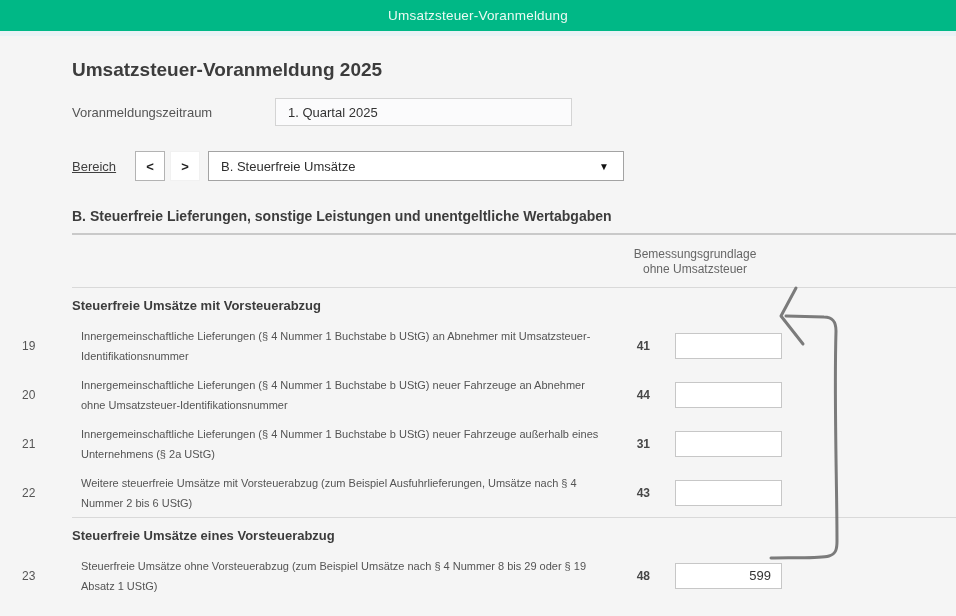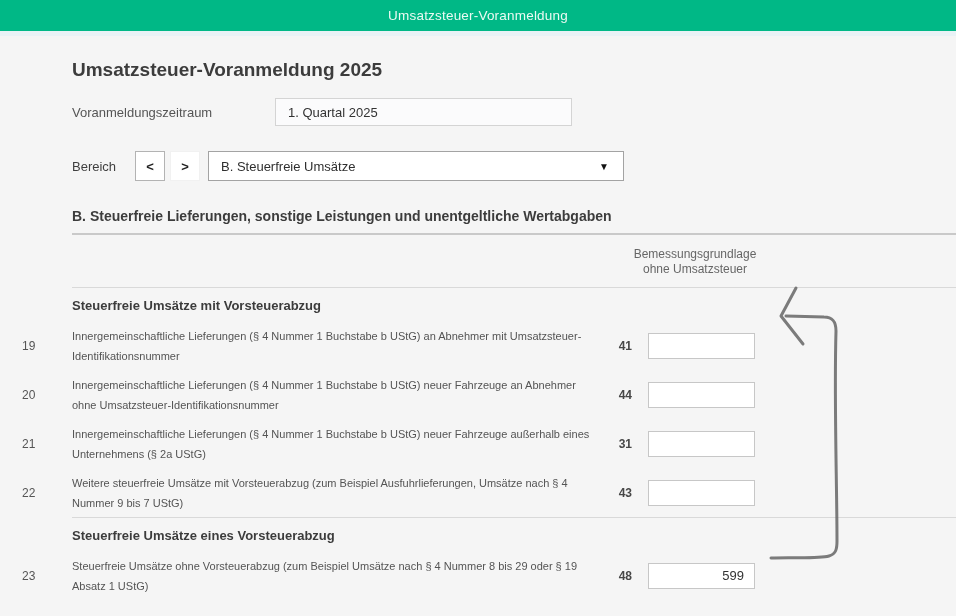--- a/index.html
+++ b/index.html
@@ -29,21 +29,21 @@
   .period-row { margin: 17px 0 0 72px; display: flex; align-items: center; }
   .field-label { width: 203px; font-size: 13px; color: #555; }
   .period-input {
     width: 297px; height: 28px; background: #fbfbfc;
     border: 1px solid #d4d4d4; font-size: 13px; color: #333;
     padding: 0 12px; font-family: "Liberation Sans", sans-serif;
   }
 
   
   .bereich-row { margin: 25px 0 0 72px; display: flex; align-items: center; }
-  .bereich-label { width: 63px; font-size: 13px; color: #3f3f3f; }
+  .bereich-label { width: 63px; font-size: 13px; color: #3f3f3f; text-decoration: underline; }
   .nav-btn {
     width: 30px; height: 30px; display: flex; align-items: center; justify-content: center;
     background: #ffffff; cursor: pointer; font-size: 13px; color: #222;
     font-weight: bold;
   }
   .nav-btn.prev { border: 1px solid #b3b3b3; }
   .nav-btn.next { border: 1px solid #f1f1f1; margin-left: 5px; }
   .select-box {
     margin-left: 8px; width: 416px; height: 30px; background: #fff;
     border: 1px solid #a3a3a3; display: flex; align-items: center;
@@ -62,21 +62,21 @@
     font-size: 12px; color: #666; line-height: 14.5px;
   }
 
   .form-body { margin-top: 11px; }
   .group { margin-left: 72px; border-top: 1px solid #d9d9d9; }
   .group-heading {
     padding: 10px 0 8px 0; font-size: 13px; font-weight: bold; color: #3c3c3c;
   }
   .form-row {
     display: flex; align-items: center; margin-left: -72px;
-    min-height: 49px; padding: 2px 0;
+    min-height: 49px; padding: 2px 0; gap: 9px;
   }
   .row-num { width: 72px; padding-left: 22px; font-size: 12px; color: #555; }
   .row-desc { width: 523px; font-size: 11px; line-height: 20px; color: #545454; }
   .row-code {
     width: 37px; text-align: right; font-size: 12px; font-weight: bold; color: #474747;
   }
   .amount-input {
     margin-left: 16px; width: 107px; height: 26px; background: #fff;
     border: 1px solid #c7c7c7; text-align: right; padding: 0 10px;
     font-size: 13px; color: #333; font-family: "Liberation Sans", sans-serif;
@@ -146,21 +146,21 @@
 
   <div class="form-row">
     <span class="row-num">21</span>
     <span class="row-desc">Innergemeinschaftliche Lieferungen (§ 4 Nummer 1 Buchstabe b UStG) neuer Fahrzeuge außerhalb eines Unternehmens (§ 2a UStG)</span>
     <span class="row-code">31</span>
     <input class="amount-input" type="text" style="">
   </div>
 
   <div class="form-row">
     <span class="row-num">22</span>
-    <span class="row-desc">Weitere steuerfreie Umsätze mit Vorsteuerabzug (zum Beispiel Ausfuhrlieferungen, Umsätze nach § 4 Nummer 9 bis 7 UStG)</span>
+    <span class="row-desc">Weitere steuerfreie Umsätze mit Vorsteuerabzug (zum Beispiel Ausfuhrlieferungen, Umsätze nach § 4 Nummer 2 bis 6 UStG)</span>
     <span class="row-code">43</span>
     <input class="amount-input" type="text" style="">
   </div>
 </div>
   </div>
 
   <div class="group">
     <div class="group-heading">Steuerfreie Umsätze eines Vorsteuerabzug</div>
     <div>
   <div class="form-row">

